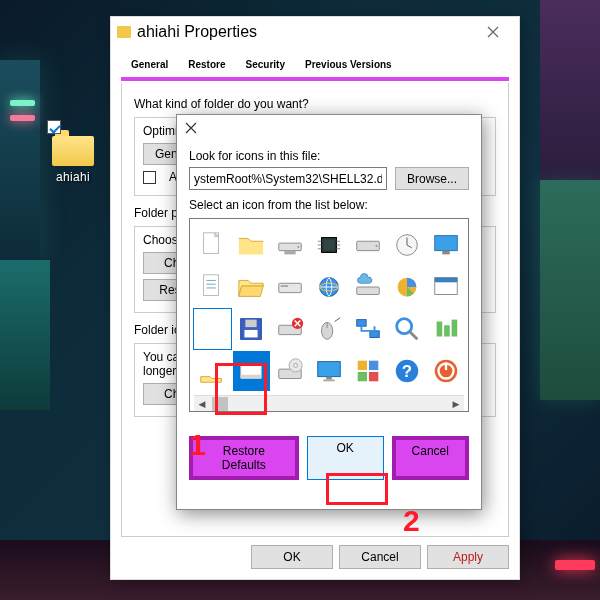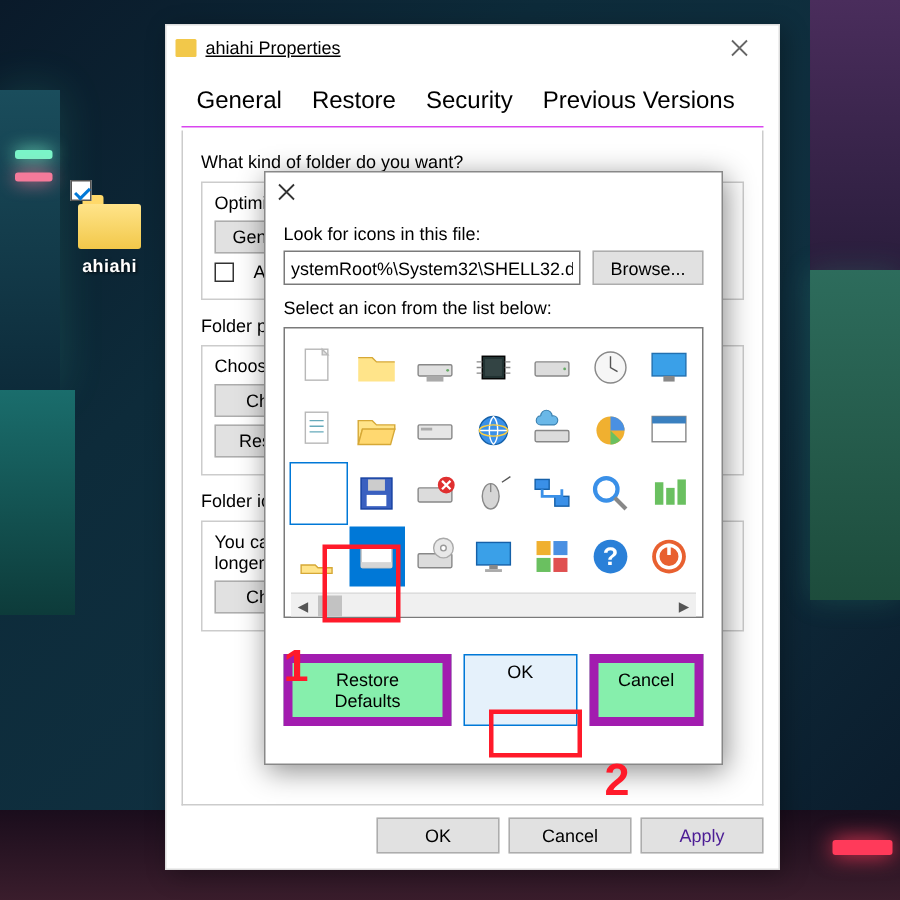--- a/index.html
+++ b/index.html
@@ -21,49 +21,49 @@
 .neon2 { left: 10px; top: 115px; width: 25px; height: 6px; background: #f57a9a; border-radius: 2px; box-shadow: 0 0 12px #f57a9a; }
 .neon3 { right: 5px; top: 560px; width: 40px; height: 10px; background: #ff3a5a; border-radius: 2px; box-shadow: 0 0 15px #ff3a5a; }
 
 
 .desktop-icon { position: absolute; top: 130px; left: 38px; width: 70px; text-align: center; }
 .desktop-icon .folder-img { width: 42px; height: 36px; margin: 0 auto; position: relative; }
 .desktop-icon .folder-tab { position: absolute; left: 3px; top: 0; width: 14px; height: 8px; background: #ffd96a; border-radius: 2px 2px 0 0; }
 .desktop-icon .folder-body { position: absolute; left: 0; top: 6px; width: 42px; height: 30px; background: linear-gradient(#ffe48a,#f2c84a); border-radius: 2px; }
 .desktop-icon .check { position: absolute; left: -5px; top: -10px; width: 14px; height: 14px; background: #fff; border: 1px solid #555; }
 .desktop-icon .check::after { content: ''; position: absolute; left: 2px; top: 4px; width: 8px; height: 4px; border-left: 2px solid #0078d7; border-bottom: 2px solid #0078d7; transform: rotate(-45deg); }
-.desktop-icon .label { color: #fff; font-size: 12px; margin-top: 4px; text-shadow: 1px 1px 2px rgba(0,0,0,.8); letter-spacing: .3px; font-weight: bold; }
+.desktop-icon .label { color: #fff; font-size: 12px; margin-top: 4px; text-shadow: 1px 1px 2px rgba(0,0,0,.8); letter-spacing: .3px; }
 
 
 .win-props {
   position: absolute; left: 110px; top: 16px; width: 410px; height: 564px;
   background: #fff; border: 1px solid #ddd; display: flex; flex-direction: column;
   box-shadow: 3px 3px 15px rgba(0,0,0,.3);
 }
 .titlebar { height: 30px; display: flex; align-items: center; padding: 0 6px; }
 .titlebar .icon-folder-sm { width: 14px; height: 12px; background: #f2c84a; border-radius: 1px; margin-right: 6px; }
-.titlebar .title { font-size: 12px; flex: 1; text-decoration: underline; }
+.titlebar .title { font-size: 16px; flex: 1; }
 .titlebar .close { width: 40px; height: 28px; display: flex; align-items: center; justify-content: center; font-size: 13px; color: #666; }
 
 .tabs-wrap { padding: 6px 10px 0; }
-.tabs { display: flex; border-bottom: 1px solid #d946ef; font-size: 16px; }
+.tabs { display: flex; border-bottom: 4px solid #d946ef; font-size: 10px; font-weight: bold; }
 .tabs .tab { padding: 5px 9px 6px; border: 1px solid transparent; cursor: default; }
 .tabs .tab.active { background: #fff; border: 1px solid #ccc; border-bottom: 1px solid #fff; margin-bottom: -1px; border-radius: 2px 2px 0 0; }
 
 .tab-panel { margin: 2px 10px 0; border: 1px solid #ccc; border-top: none; flex: 1; padding: 10px 12px 10px; font-size: 12px; }
 
 .section-lbl { margin: 4px 0 6px; }
 .fieldset { border: 1px solid #ccc; padding: 6px 8px; margin-bottom: 10px; }
 .fieldset .row { display: flex; align-items: center; gap: 8px; margin: 5px 0; }
 .btn-sm { min-width: 64px; padding: 3px 8px; font-size: 12px; background: #e1e1e1; border: 1px solid #adadad; }
 .chkbox { width: 13px; height: 13px; border: 1px solid #333; display: inline-block; vertical-align: middle; margin-right: 5px; }
 
 .bottom-buttons { display: flex; justify-content: flex-end; gap: 6px; padding: 8px 10px 10px; }
 .bottom-buttons .btn { width: 82px; padding: 4px 0; font-size: 12px; background: #e1e1e1; border: 1px solid #adadad; text-align: center; }
-.bottom-buttons .btn.disabled { color: #4c1d95; }
+.bottom-buttons .btn.disabled { color: #b91c1c; }
 
 
 .win-icon {
   position: absolute; left: 176px; top: 114px; width: 306px; height: 396px;
   background: #fff; border: 1px solid #888; box-shadow: 2px 4px 18px rgba(0,0,0,.45);
   display: flex; flex-direction: column; font-size: 12px;
 }
 .win-icon .titlebar2 { height: 28px; display: flex; align-items: center; padding: 0 8px; }
 .win-icon .titlebar2 .title { flex: 1; font-size: 12px; }
 .x-svg { width: 12px; height: 12px; }
@@ -76,21 +76,21 @@
 .icon-grid { display: grid; grid-template-columns: repeat(7, 1fr); gap: 2px; }
 .ico { height: 40px; display: flex; align-items: center; justify-content: center; position: relative; }
 .ico svg { width: 30px; height: 30px; }
 .ico.outlined { outline: 1px solid #0078d7; }
 .ico.highlighted { background: #0078d7; }
 .scroll-track { position: absolute; bottom: 0; left: 4px; right: 4px; height: 16px; background: #f0f0f0; border-top: 1px solid #ddd; display: flex; align-items: center; }
 .scroll-track .arrow { width: 16px; height: 16px; display: flex; align-items: center; justify-content: center; font-size: 9px; color: #555; }
 .scroll-track .thumb { position: absolute; left: 18px; width: 16px; height: 14px; top: 1px; background: #c2c2c2; }
 
 .dlg-buttons { display: flex; justify-content: flex-end; gap: 8px; margin-top: 24px; }
-.dlg-buttons .btn { width: 84px; padding: 4px 0; font-size: 12px; background: #86efac; border: 6px solid #a21caf; text-align: center; }
+.dlg-buttons .btn { width: 84px; padding: 4px 0; font-size: 12px; background: #d946ef; border: 4px solid #a21caf; text-align: center; }
 .dlg-buttons .btn.default { background: #e5f1fb; border: 1px solid #0078d7; }
 .dlg-buttons .restore { width: auto; padding: 4px 10px; margin-right: auto; }
 
 
 .anno-box1 { position: absolute; border: 3px solid #ff1a2a; left: 215px; top: 363px; width: 52px; height: 52px; z-index: 50; pointer-events: none; }
 .anno-box2 { position: absolute; border: 3px solid #ff1a2a; left: 326px; top: 473px; width: 62px; height: 32px; z-index: 50; pointer-events: none; }
 .anno-num1 { position: absolute; left: 189px; top: 428px; color: #ff1a2a; font-size: 30px; font-weight: bold; z-index: 51; font-family: Arial, sans-serif; }
 .anno-num2 { position: absolute; left: 403px; top: 504px; color: #ff1a2a; font-size: 30px; font-weight: bold; z-index: 51; font-family: Arial, sans-serif; }
 </style>
 </head>

